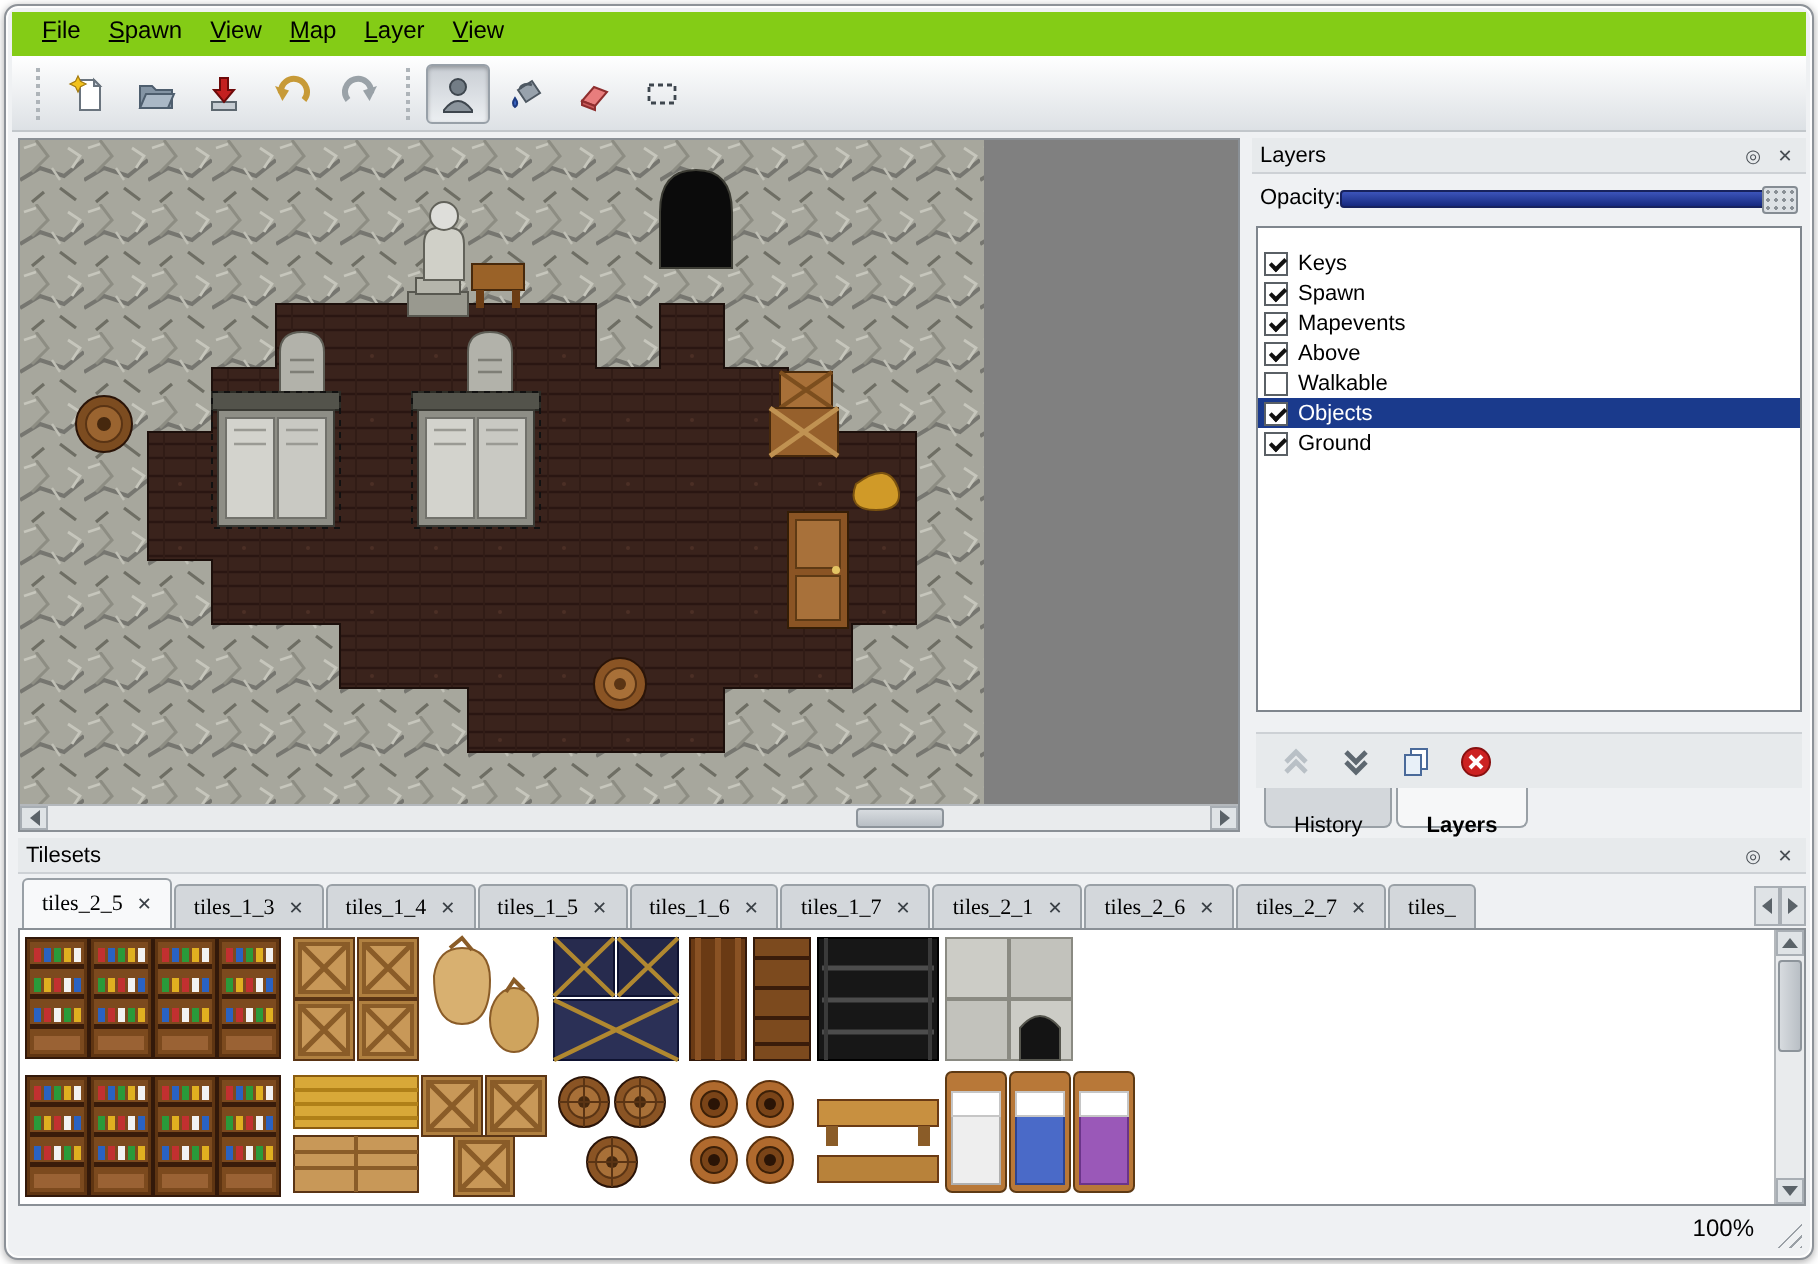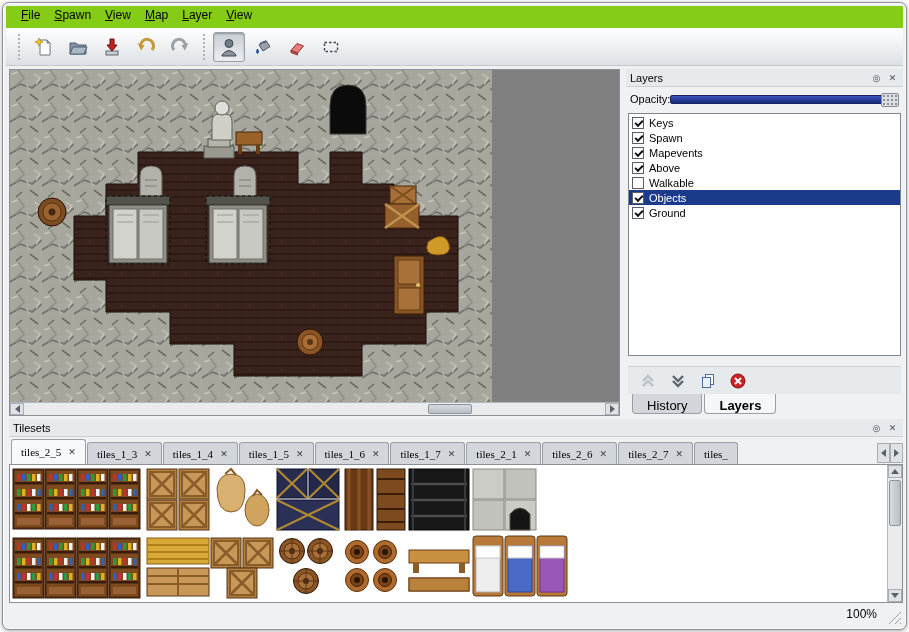--- a/index.html
+++ b/index.html
@@ -52,31 +52,31 @@
   .dock-title .t { flex:1; }
   .dock-icon { width:13px; height:13px; display:flex; align-items:center; justify-content:center;
                font-size:9px; color:#4a5056; margin-left:3px; }
   .opacity-row { height:24px; display:flex; align-items:center; padding:0 4px; gap:0; font-size:11px; }
   .slider { position:relative; flex:1; height:9px; border:1px solid #17225e; border-radius:2px;
             background:linear-gradient(#3c54ba,#16297f); }
   .slider-handle { position:absolute; right:-1px; top:-3px; width:18px; height:14px;
                    background:#dde1e5 radial-gradient(#8a9096 1px, rgba(0,0,0,0) 1px);
                    background-size:4px 4px; border:1px solid #858c93; border-radius:2px; }
   .layer-list { flex:1; margin:2px 2px 8px 2px; background:#fff; border:1px solid #7f868d;
-                overflow:hidden; padding-top:1px; }
+                overflow:hidden; padding-top:10px; }
   .layer-row { display:flex; align-items:center; height:15px; padding-left:3px; font-size:11px; gap:5px; }
   .layer-row.selected { background:#1a3a8c; color:#fff; }
   .checkbox { position:relative; width:12px; height:12px; background:#fff; border:1px solid #5a6065;
               flex:0 0 auto; }
   .checkbox.checked::after { content:""; position:absolute; left:2px; top:2px; width:6px; height:3px;
               border-left:2px solid #111; border-bottom:2px solid #111; transform:rotate(-45deg); }
   .layer-toolbar { height:28px; display:flex; align-items:center; gap:14px; padding-left:12px;
                    background:#e7eaec; border-top:1px solid #cdd1d5; margin:2px 2px 0 2px; }
   .dock-tabs { height:22px; display:flex; padding-left:6px; }
-  .dock-tab { padding:4px 14px 0 14px; font-size:13px; height:20px; background:#d3d7db;
+  .dock-tab { padding:13px 14px 0 14px; font-size:11px; height:20px; background:#d3d7db;
               border:1px solid #99a0a6; border-top:none; border-radius:0 0 4px 4px; margin-right:2px; }
   .dock-tab.active { background:#f6f7f8; font-weight:bold; }
 
   
   .tilesets-dock { position:absolute; left:6px; top:416px; width:894px; height:184px; }
   .ts-tabs { position:relative; height:27px; display:flex; align-items:flex-end; padding:0 28px 0 2px;
              overflow:hidden; background:#eff1f3;font-family:Liberation Serif, serif; }
   .ts-tab { display:flex; align-items:center; gap:7px; height:22px; padding:0 9px; margin-right:1px;
             background:#d3d7db; border:1px solid #99a0a6; border-bottom:none;
             border-radius:3px 3px 0 0; font-size:11px; white-space:nowrap; flex:0 0 auto; }

